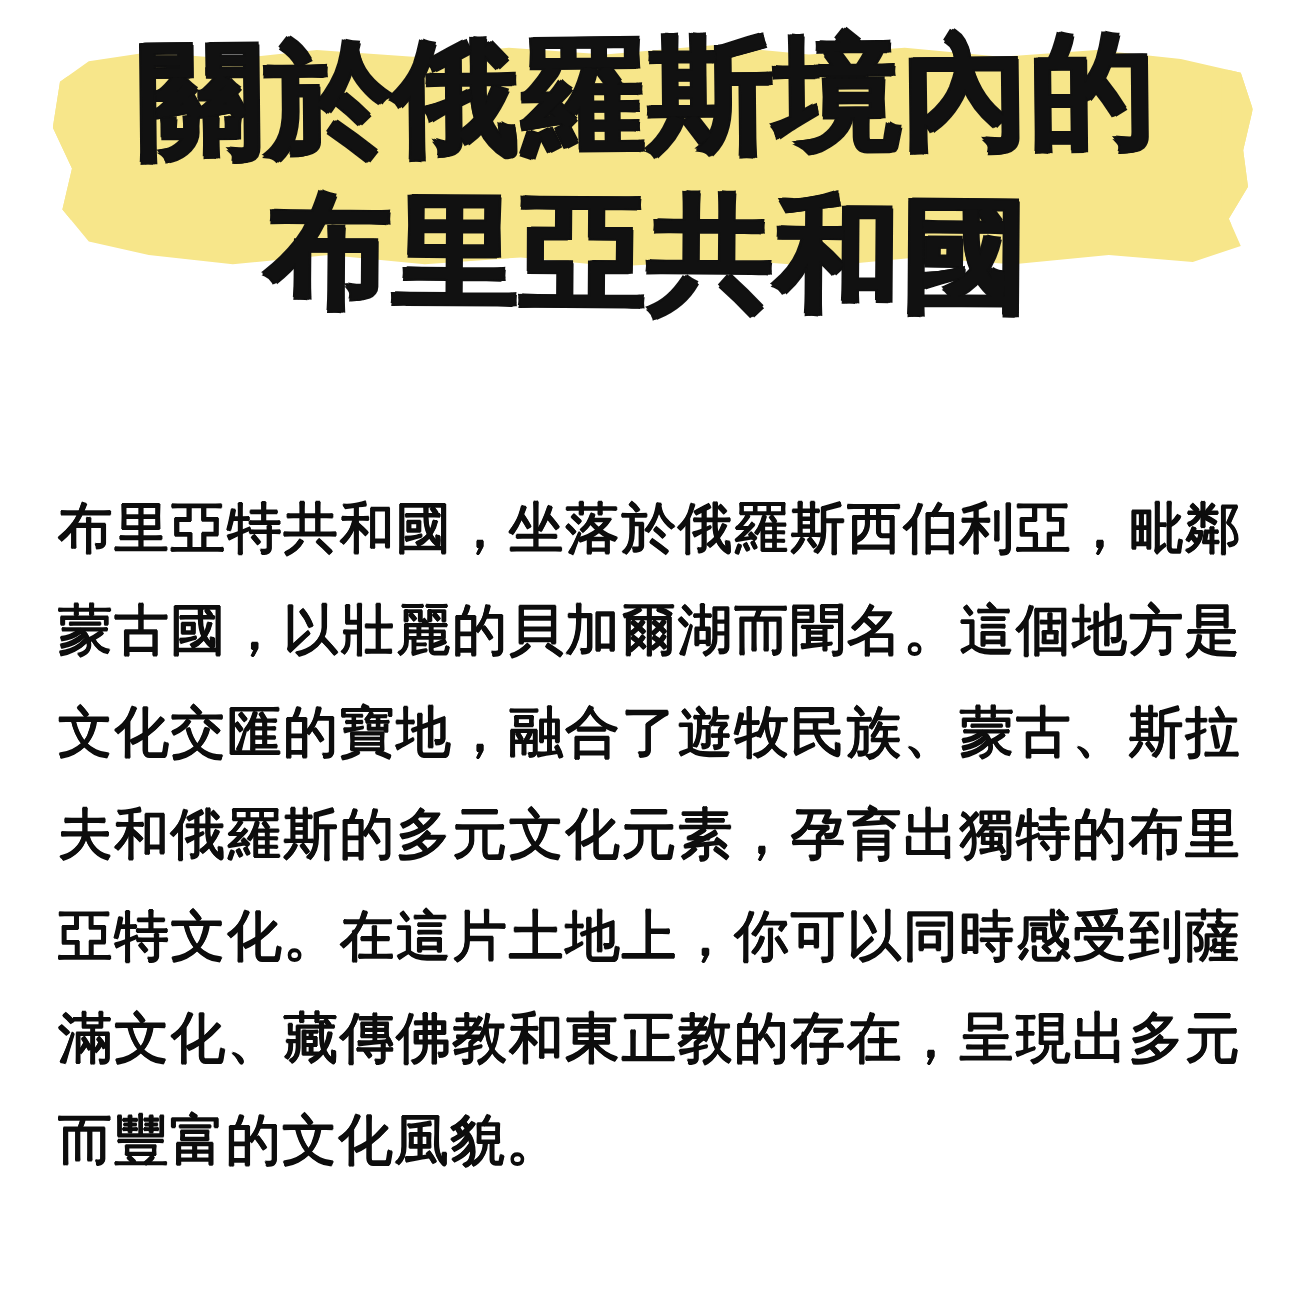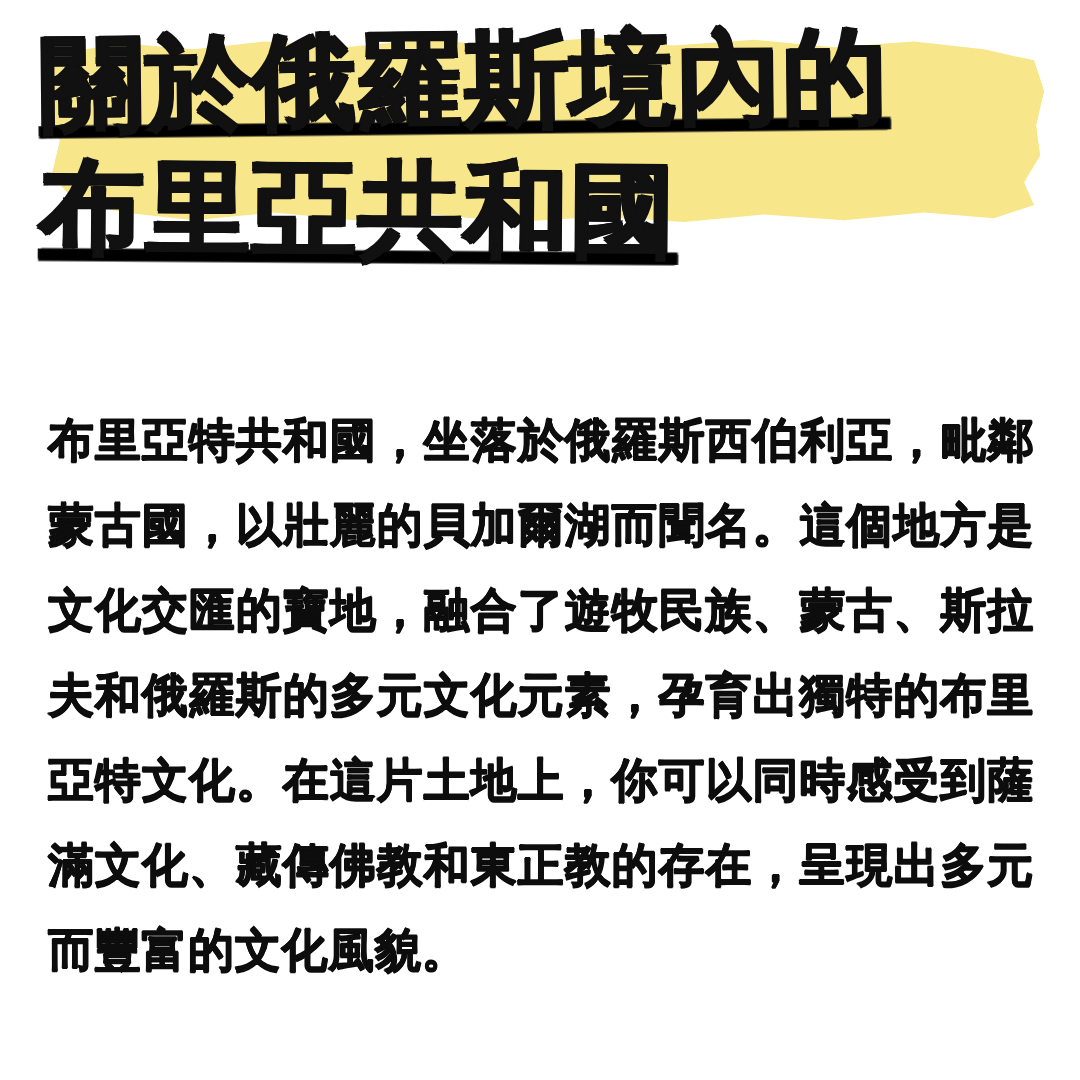--- a/index.html
+++ b/index.html
@@ -65,21 +65,21 @@
     top: 18px;
     width: 46px;
     height: 140px;
     background: #f7e68a;
     clip-path: polygon(0% 5%, 72% 0%, 100% 40%, 92% 74%, 60% 100%, 0% 95%);
   }
 
   .title-lines {
     position: relative;
     z-index: 2;
-    text-decoration: underline;
+    text-align: center;
   }
 
   .title-line {
     font-family: "DejaVu Sans", sans-serif;
     font-weight: 700;
     color: #111111;
     letter-spacing: 0.02em;
     line-height: 1.05;
     white-space: nowrap;
     
@@ -108,21 +108,21 @@
     width: 1080px;
     padding: 0 46px 0 48px;
     box-sizing: border-box;
   }
 
   .body-text {
     font-family: "DejaVu Sans", sans-serif;
     font-size: 46px;
     line-height: 85px;
     color: #0d0d0d;
-    font-weight: 700;
+    font-weight: 400;
     letter-spacing: 0.015em;
     text-align: justify;
     text-justify: inter-character;
     text-shadow:
       0.6px 0 0 #0d0d0d, -0.6px 0 0 #0d0d0d,
       0 0.6px 0 #0d0d0d, 0 -0.6px 0 #0d0d0d;
   }
 </style>
 </head>
 <body>

